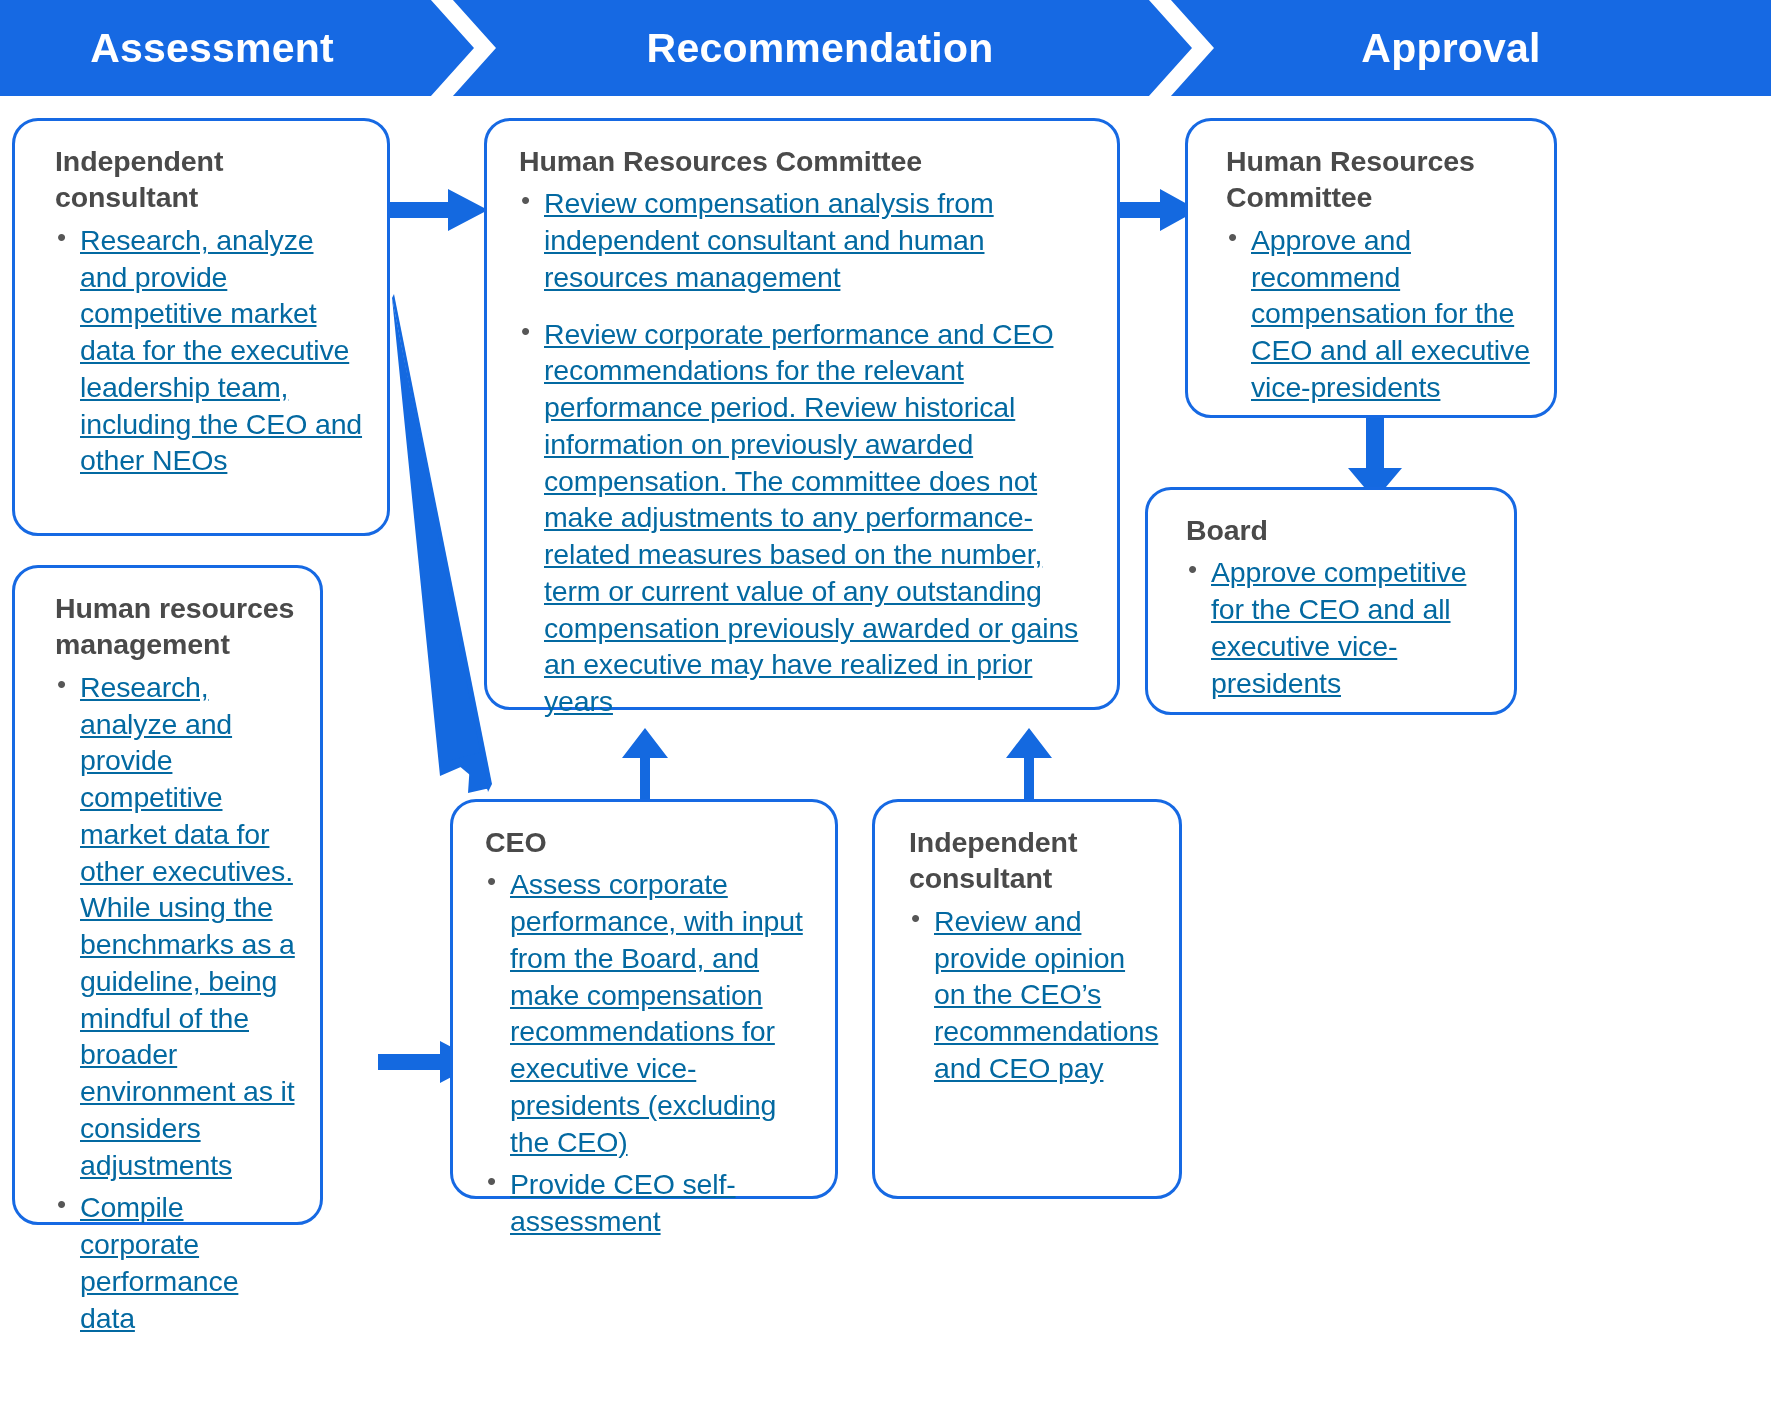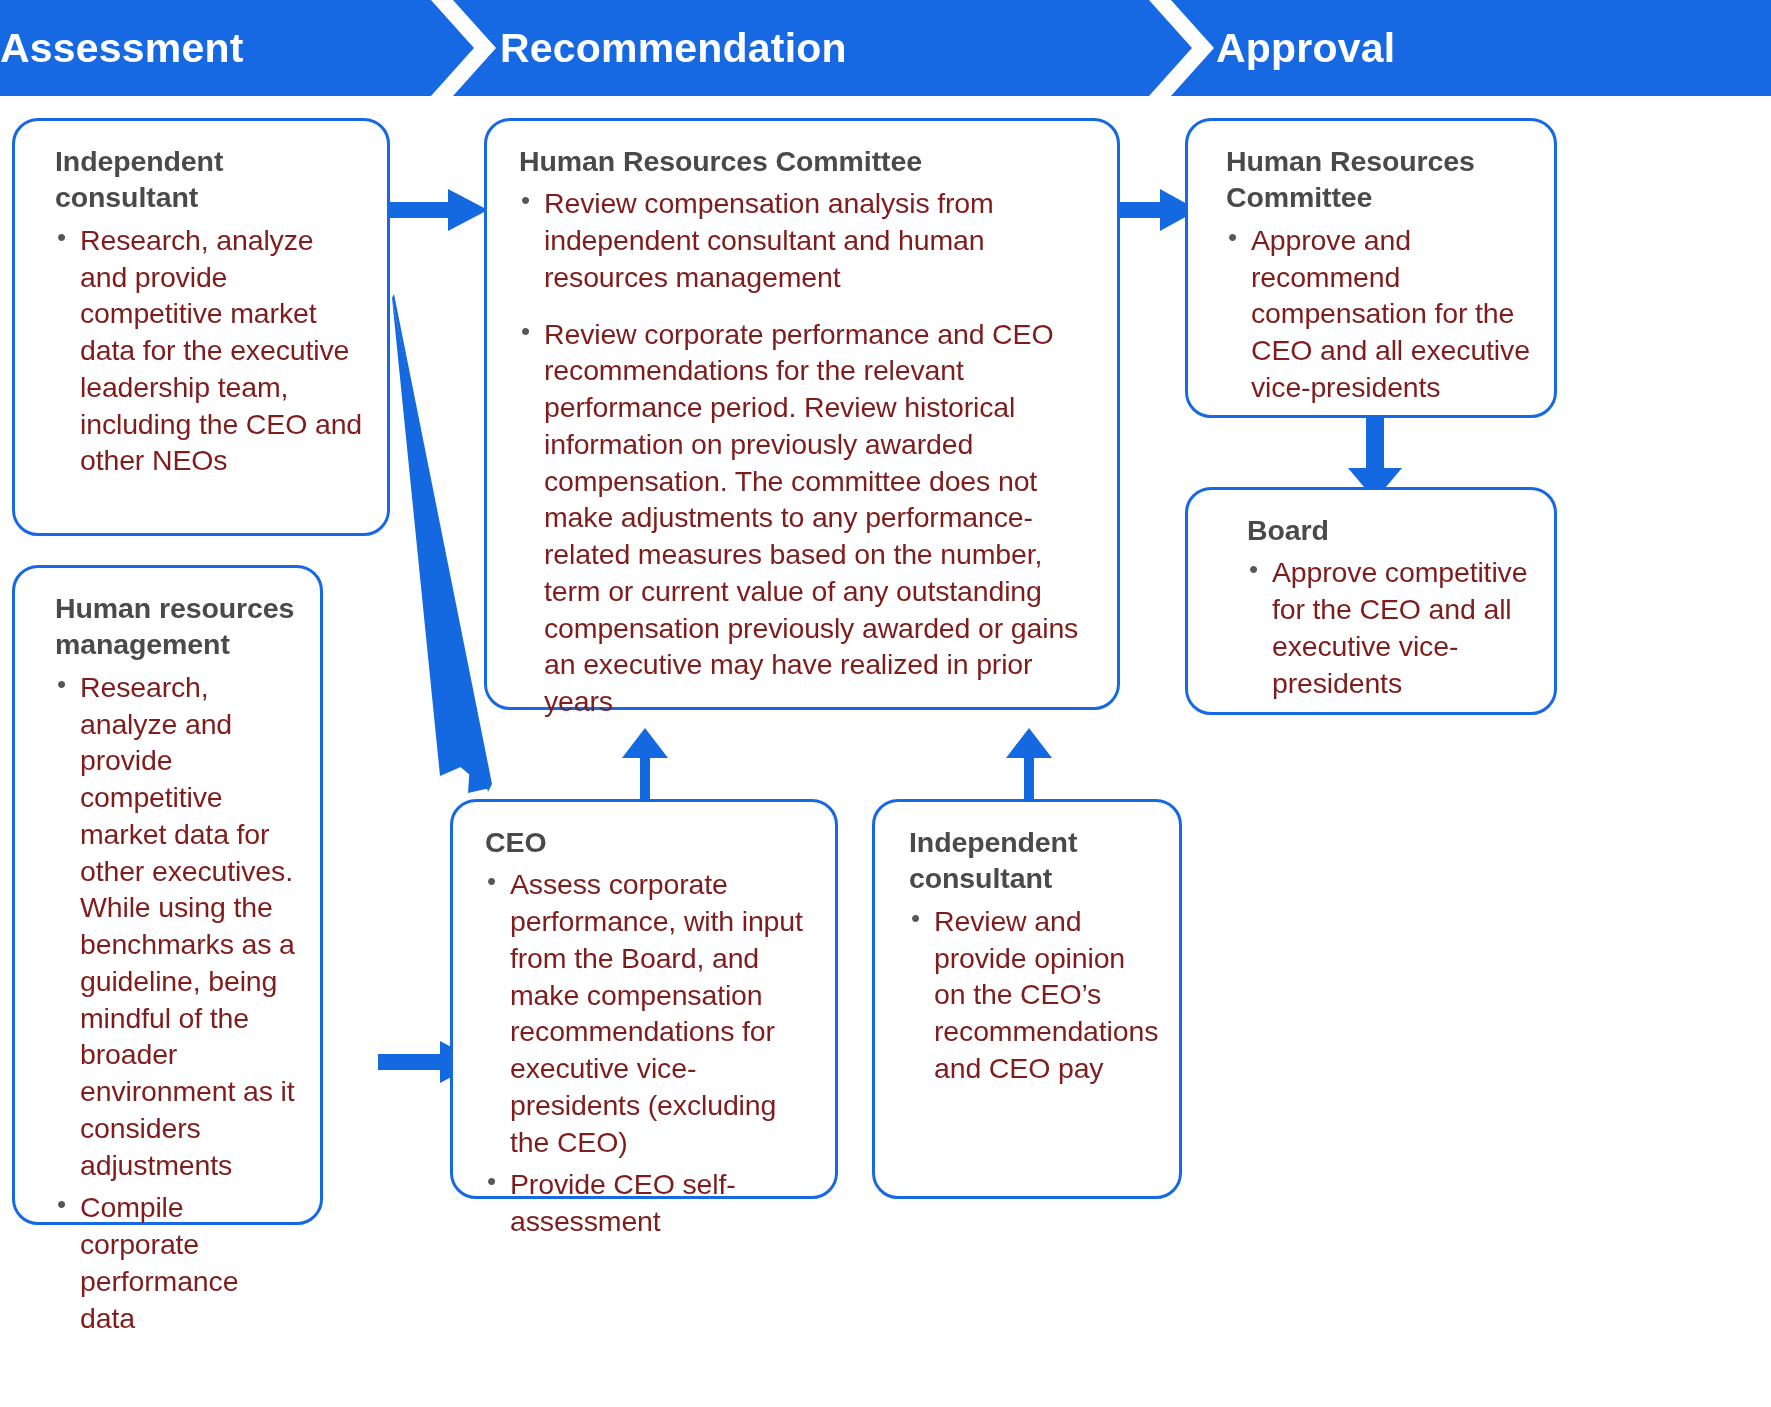--- a/index.html
+++ b/index.html
@@ -29,20 +29,21 @@
     height:108px;
     pointer-events:none;
   }
   .band-label{
     position:absolute;
     top:0; height:96px;
     line-height:96px;
     color:#ffffff;
     font-size:41px;
     font-weight:600;
+    text-align:center;
     letter-spacing:.2px;
     white-space:nowrap;
   }
 
   
   .card{
     position:absolute;
     box-sizing:border-box;
     border:3.2px solid #1669E3;
     border-radius:26px;
@@ -56,26 +57,27 @@
     line-height:1.28;
     margin:0 0 4px 0;
     letter-spacing:-.1px;
   }
   ul.blist{
     list-style:none;
     margin:0; padding:0;
   }
   ul.blist > li{
     position:relative;
-    color:#7f1d1d;
+    color:#0369a1;
     font-size:28.5px;
     line-height:1.29;
     padding-left:25px;
     margin:6px 0 0 0;
     letter-spacing:-.15px;
+    text-decoration:underline;
   }
   ul.blist > li::before{
     content:"\2022";
     position:absolute;
     left:2px; top:-1px;
     font-size:26px;
     color:#575757;
     line-height:1.29;
   }
 
@@ -170,20 +172,20 @@
     </ul>
   </div>
 
   <div class="card" style="left:1185px; top:118px; width:372px; height:300px; padding-left:38px;">
     <div class="card-title">Human Resources Committee</div>
     <ul class="blist">
       <li>Approve and recommend compensation for the CEO and all executive vice-presidents</li>
     </ul>
   </div>
 
-  <div class="card" style="left:1185px; top:487px; width:372px; height:228px; padding-left:59px;">
+  <div class="card" style="left:1145px; top:487px; width:372px; height:228px; padding-left:38px;">
     <div class="card-title">Board</div>
     <ul class="blist">
       <li>Approve competitive for the CEO and all executive vice-presidents</li>
     </ul>
   </div>
 
 </div>
 
 </body></html>

